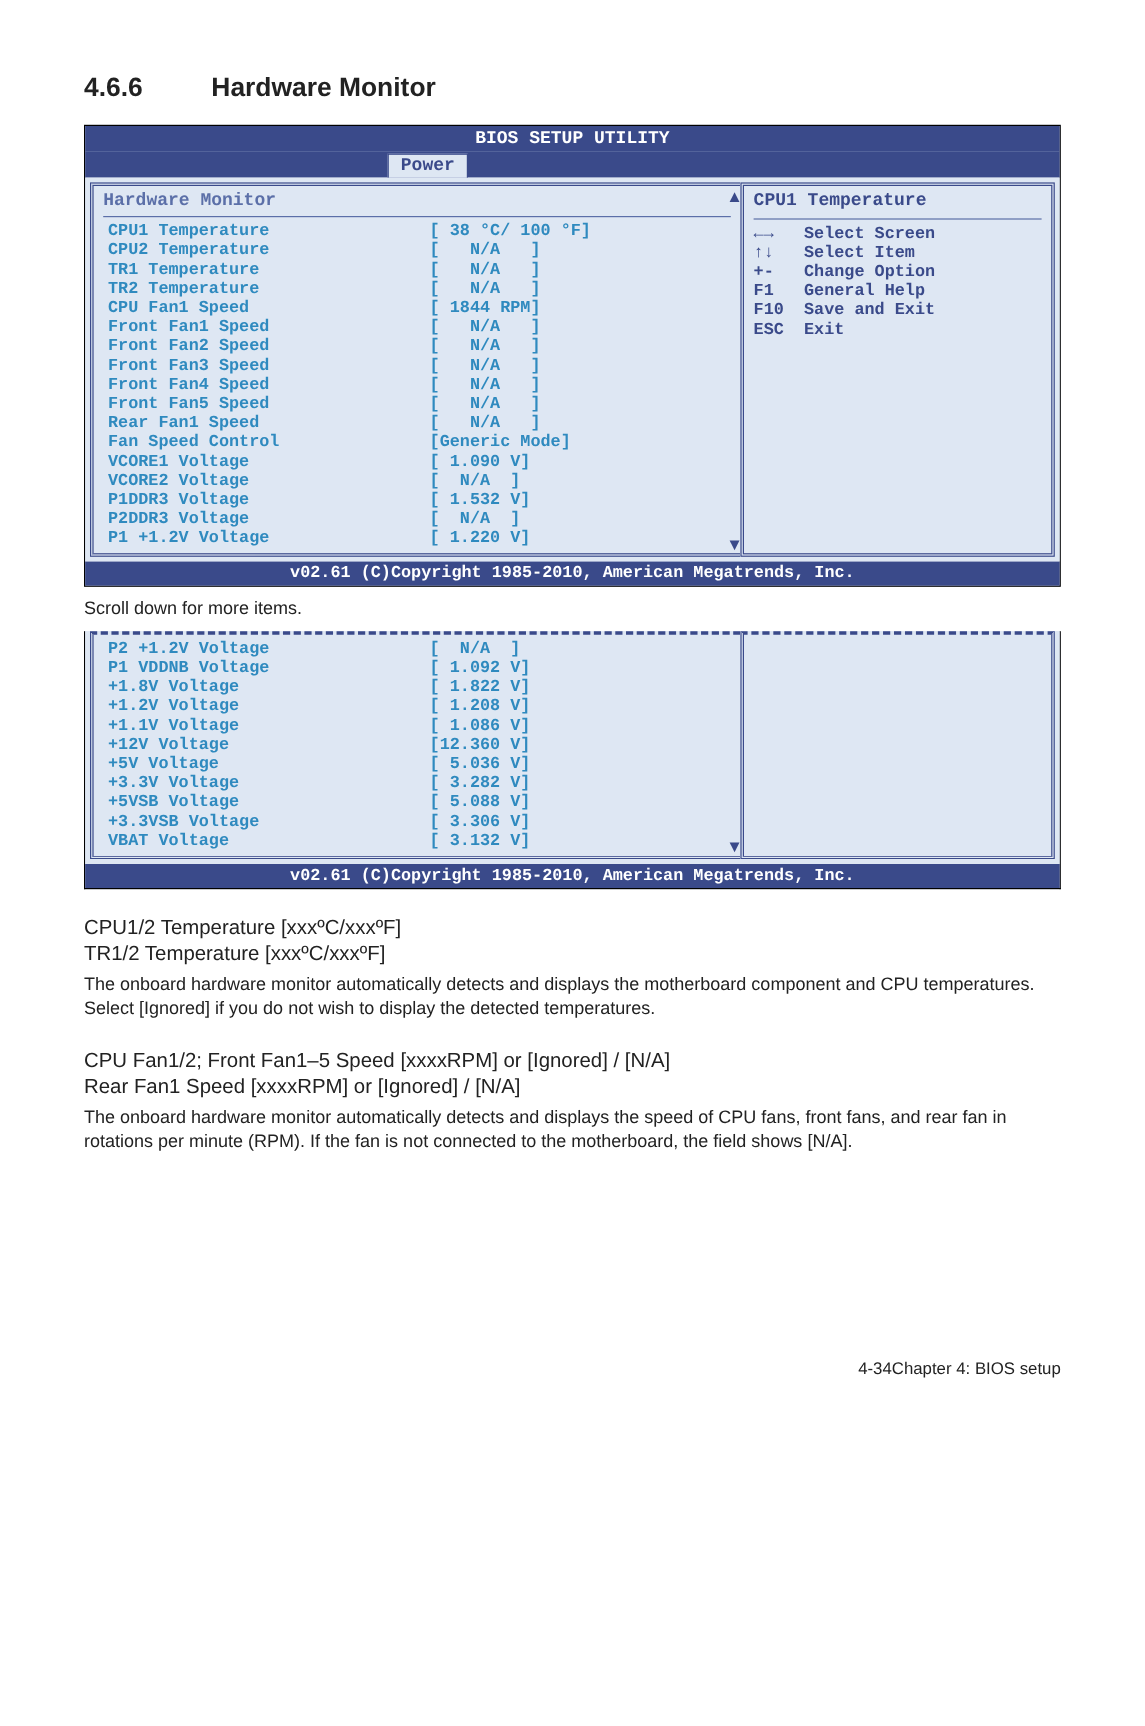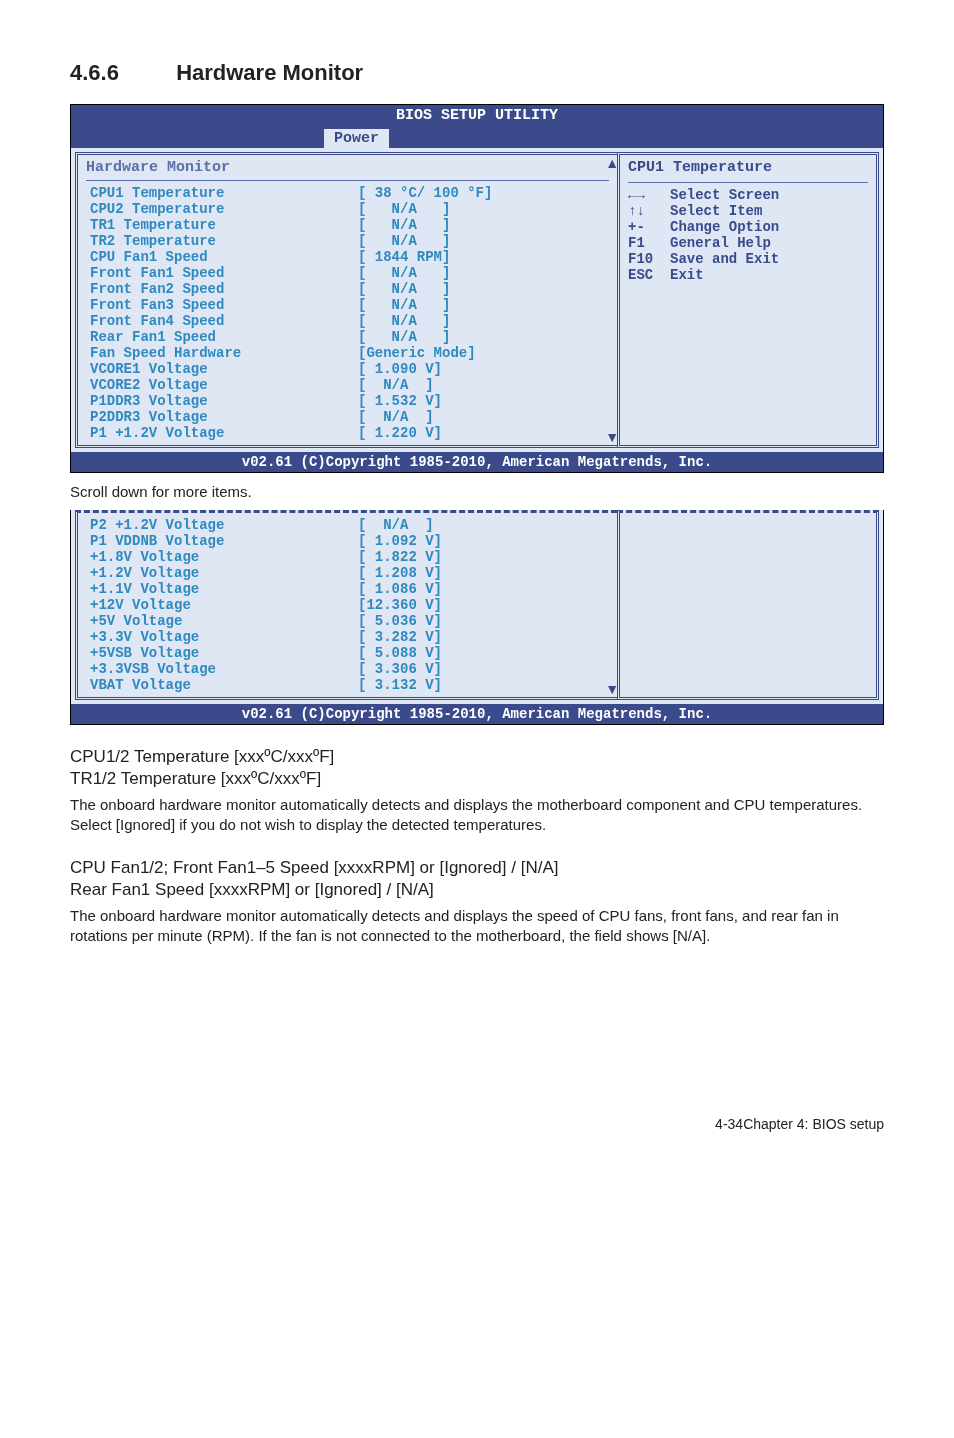--- a/index.html
+++ b/index.html
@@ -205,25 +205,29 @@
               </tr>
               <tr>
                 <td style="width: 260px;">Front Fan3 Speed</td>
                 <td>[   N/A   ]</td>
               </tr>
               <tr>
                 <td style="width: 260px;">Front Fan4 Speed</td>
                 <td>[   N/A   ]</td>
               </tr>
               <tr>
+                <td style="width: 260px;">Front Fan5 Speed</td>
+                <td>[   N/A   ]</td>
+              </tr>
+              <tr>
                 <td style="width: 260px;">Rear Fan1 Speed</td>
                 <td>[   N/A   ]</td>
               </tr>
               <tr>
-                <td style="width: 260px;">Fan Speed Hardware</td>
+                <td style="width: 260px;">Fan Speed Control</td>
                 <td>[Generic Mode]</td>
               </tr>
               <tr>
                 <td style="width: 260px;">VCORE1 Voltage</td>
                 <td>[ 1.090 V]</td>
               </tr>
               <tr>
                 <td style="width: 260px;">VCORE2 Voltage</td>
                 <td>[  N/A  ]</td>
               </tr>

